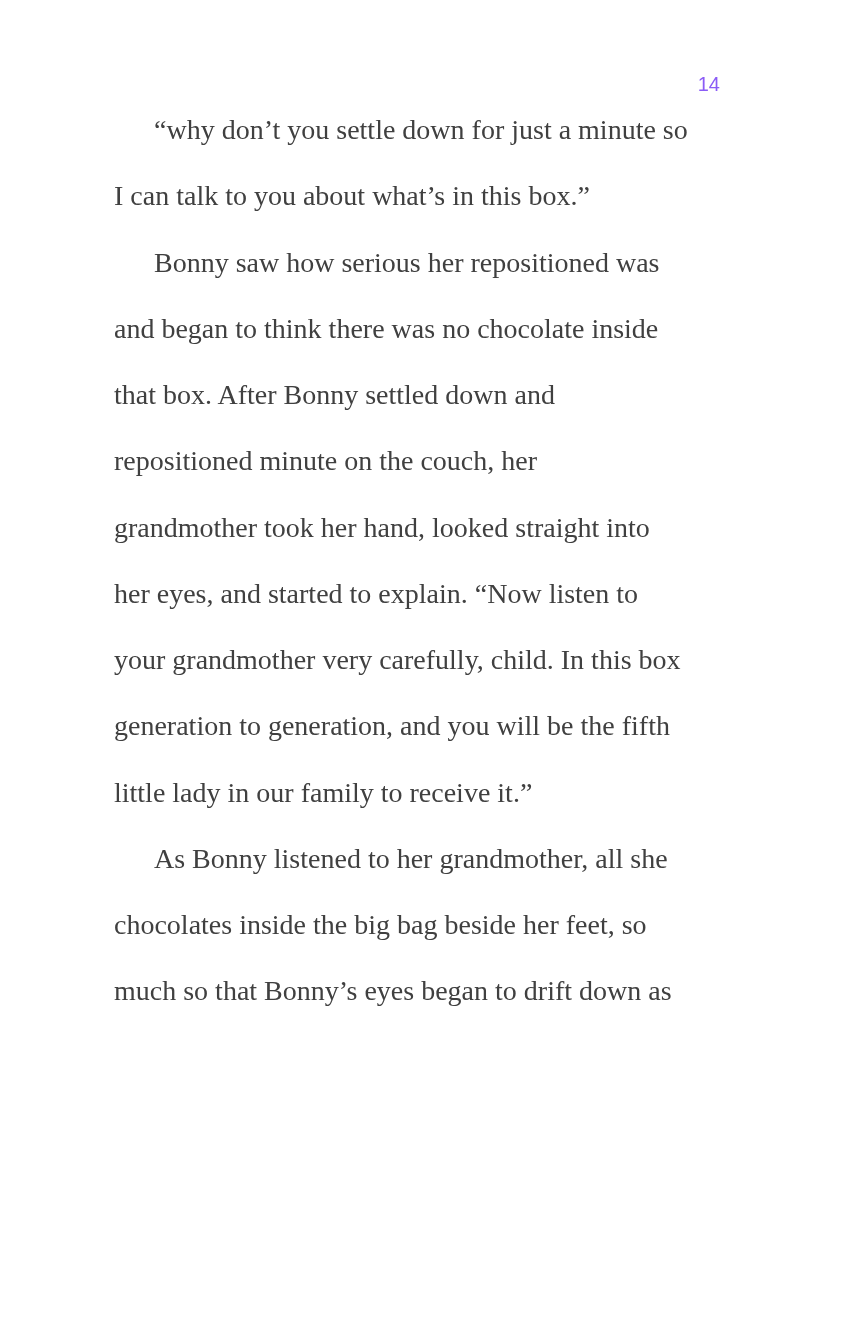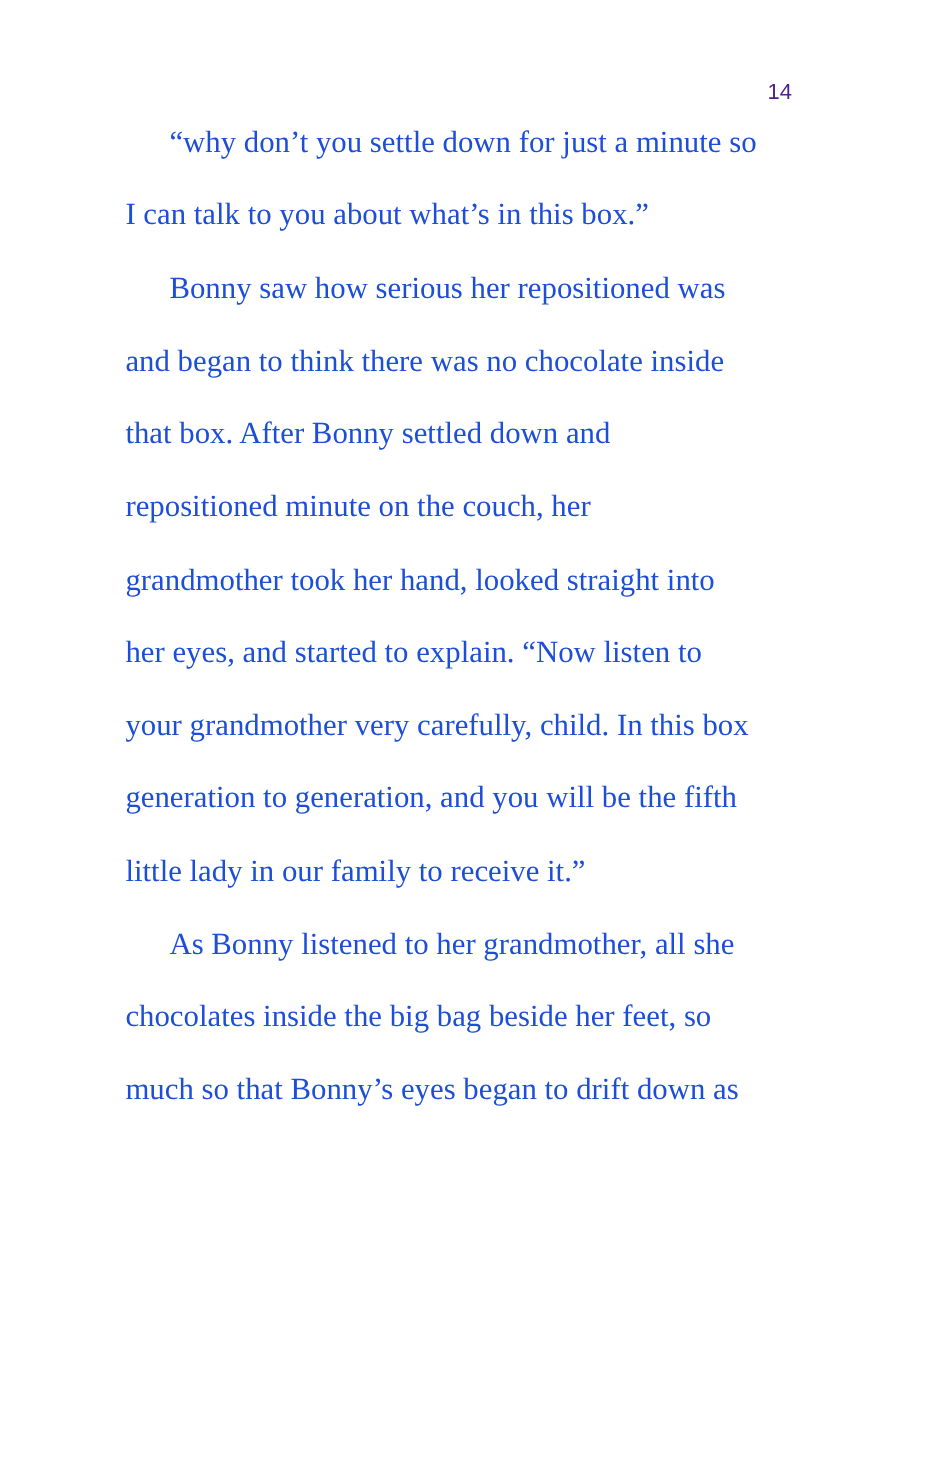--- a/index.html
+++ b/index.html
@@ -19,31 +19,31 @@
     inset: 0;
     background: #ffffff;
   }
   .page-number {
     position: absolute;
     top: 74px;
     right: 138px;
     font-family: "Liberation Sans", sans-serif;
     font-size: 20px;
     line-height: 20px;
-    color: #4c1d95;
+    color: #8b5cf6;
   }
   .body-text {
     position: absolute;
     top: 97px;
     left: 114px;
     width: 700px;
     font-family: "Liberation Serif", serif;
     font-size: 28px;
     line-height: 66.25px;
-    color: #1d4ed8;
+    color: #404040;
   }
   .text-line {
     white-space: nowrap;
   }
   .first-line {
     text-indent: 40px;
   }
 </style>
 </head>
 <body>

